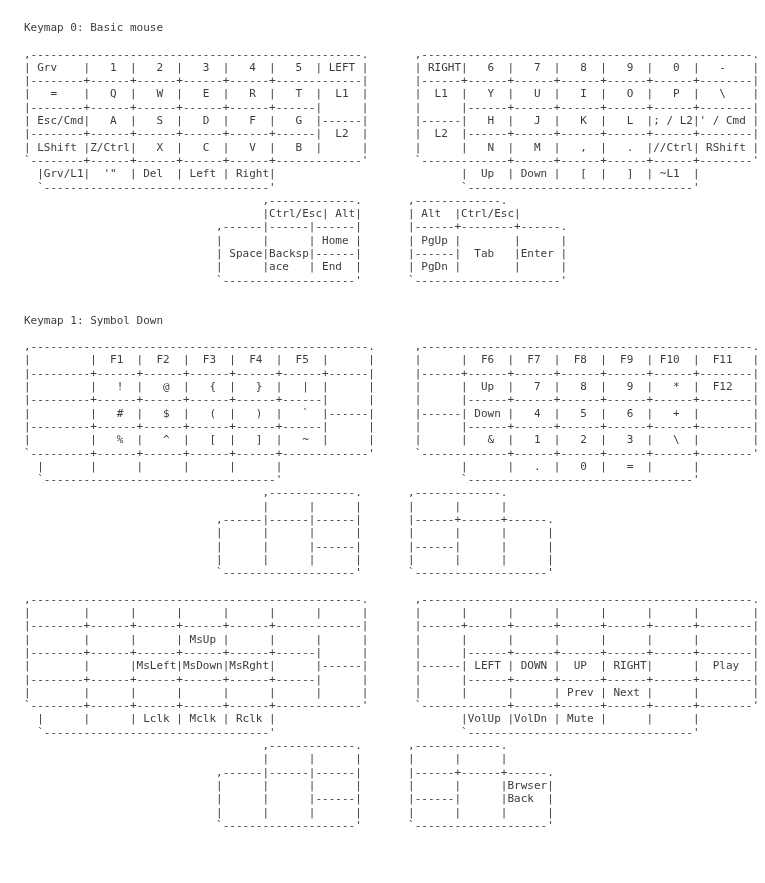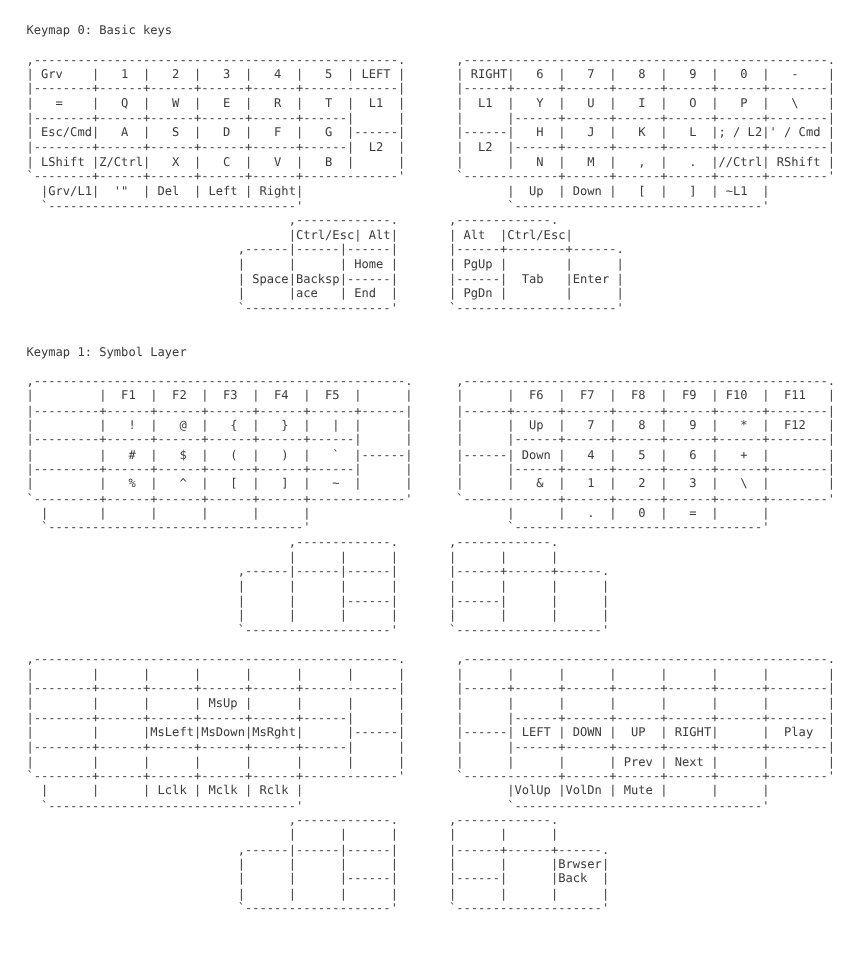--- a/index.html
+++ b/index.html
@@ -27,21 +27,21 @@
   section.km-0 { margin-bottom: 26.6px; }
   section.km-1 { margin-bottom: 13.3px; }
   section.km-2 { margin-bottom: 0; }
 </style>
 </head>
 <body style="color: rgb(60, 60, 60); background: rgb(255, 255, 255);">
 
 <main>
 
   <section class="km-0">
-    <div class="km-title">Keymap 0: Basic keys</div>
+    <div class="km-title">Keymap 0: Basic mouse</div>
     <pre class="ascii">,--------------------------------------------------.       ,--------------------------------------------------.
 | Grv    |   1  |   2  |   3  |   4  |   5  | LEFT |       | RIGHT|   6  |   7  |   8  |   9  |   0  |   -    |
 |--------+------+------+------+------+-------------|       |------+------+------+------+------+------+--------|
 |   =    |   Q  |   W  |   E  |   R  |   T  |  L1  |       |  L1  |   Y  |   U  |   I  |   O  |   P  |   \    |
 |--------+------+------+------+------+------|      |       |      |------+------+------+------+------+--------|
 | Esc/Cmd|   A  |   S  |   D  |   F  |   G  |------|       |------|   H  |   J  |   K  |   L  |; / L2|' / Cmd |
 |--------+------+------+------+------+------|  L2  |       |  L2  |------+------+------+------+------+--------|
 | LShift |Z/Ctrl|   X  |   C  |   V  |   B  |      |       |      |   N  |   M  |   ,  |   .  |//Ctrl| RShift |
 `--------+------+------+------+------+-------------'       `-------------+------+------+------+------+--------'
   |Grv/L1|  '"  | Del  | Left | Right|                            |  Up  | Down |   [  |   ]  | ~L1  |
@@ -49,21 +49,21 @@
                                     ,-------------.       ,-------------.
                                     |Ctrl/Esc| Alt|       | Alt  |Ctrl/Esc|
                              ,------|------|------|       |------+--------+------.
                              |      |      | Home |       | PgUp |        |      |
                              | Space|Backsp|------|       |------|  Tab   |Enter |
                              |      |ace   | End  |       | PgDn |        |      |
                              `--------------------'       `----------------------'</pre>
   </section>
 
   <section class="km-1">
-    <div class="km-title">Keymap 1: Symbol Layer</div>
+    <div class="km-title">Keymap 1: Symbol Down</div>
     <pre class="ascii">,---------------------------------------------------.      ,--------------------------------------------------.
 |         |  F1  |  F2  |  F3  |  F4  |  F5  |      |      |      |  F6  |  F7  |  F8  |  F9  | F10  |  F11   |
 |---------+------+------+------+------+------+------|      |------+------+------+------+------+------+--------|
 |         |   !  |   @  |   {  |   }  |   |  |      |      |      |  Up  |   7  |   8  |   9  |   *  |  F12   |
 |---------+------+------+------+------+------|      |      |      |------+------+------+------+------+--------|
 |         |   #  |   $  |   (  |   )  |   `  |------|      |------| Down |   4  |   5  |   6  |   +  |        |
 |---------+------+------+------+------+------|      |      |      |------+------+------+------+------+--------|
 |         |   %  |   ^  |   [  |   ]  |   ~  |      |      |      |   &amp;  |   1  |   2  |   3  |   \  |        |
 `---------+------+------+------+------+-------------'      `-------------+------+------+------+------+--------'
   |       |      |      |      |      |                           |      |   .  |   0  |   =  |      |

